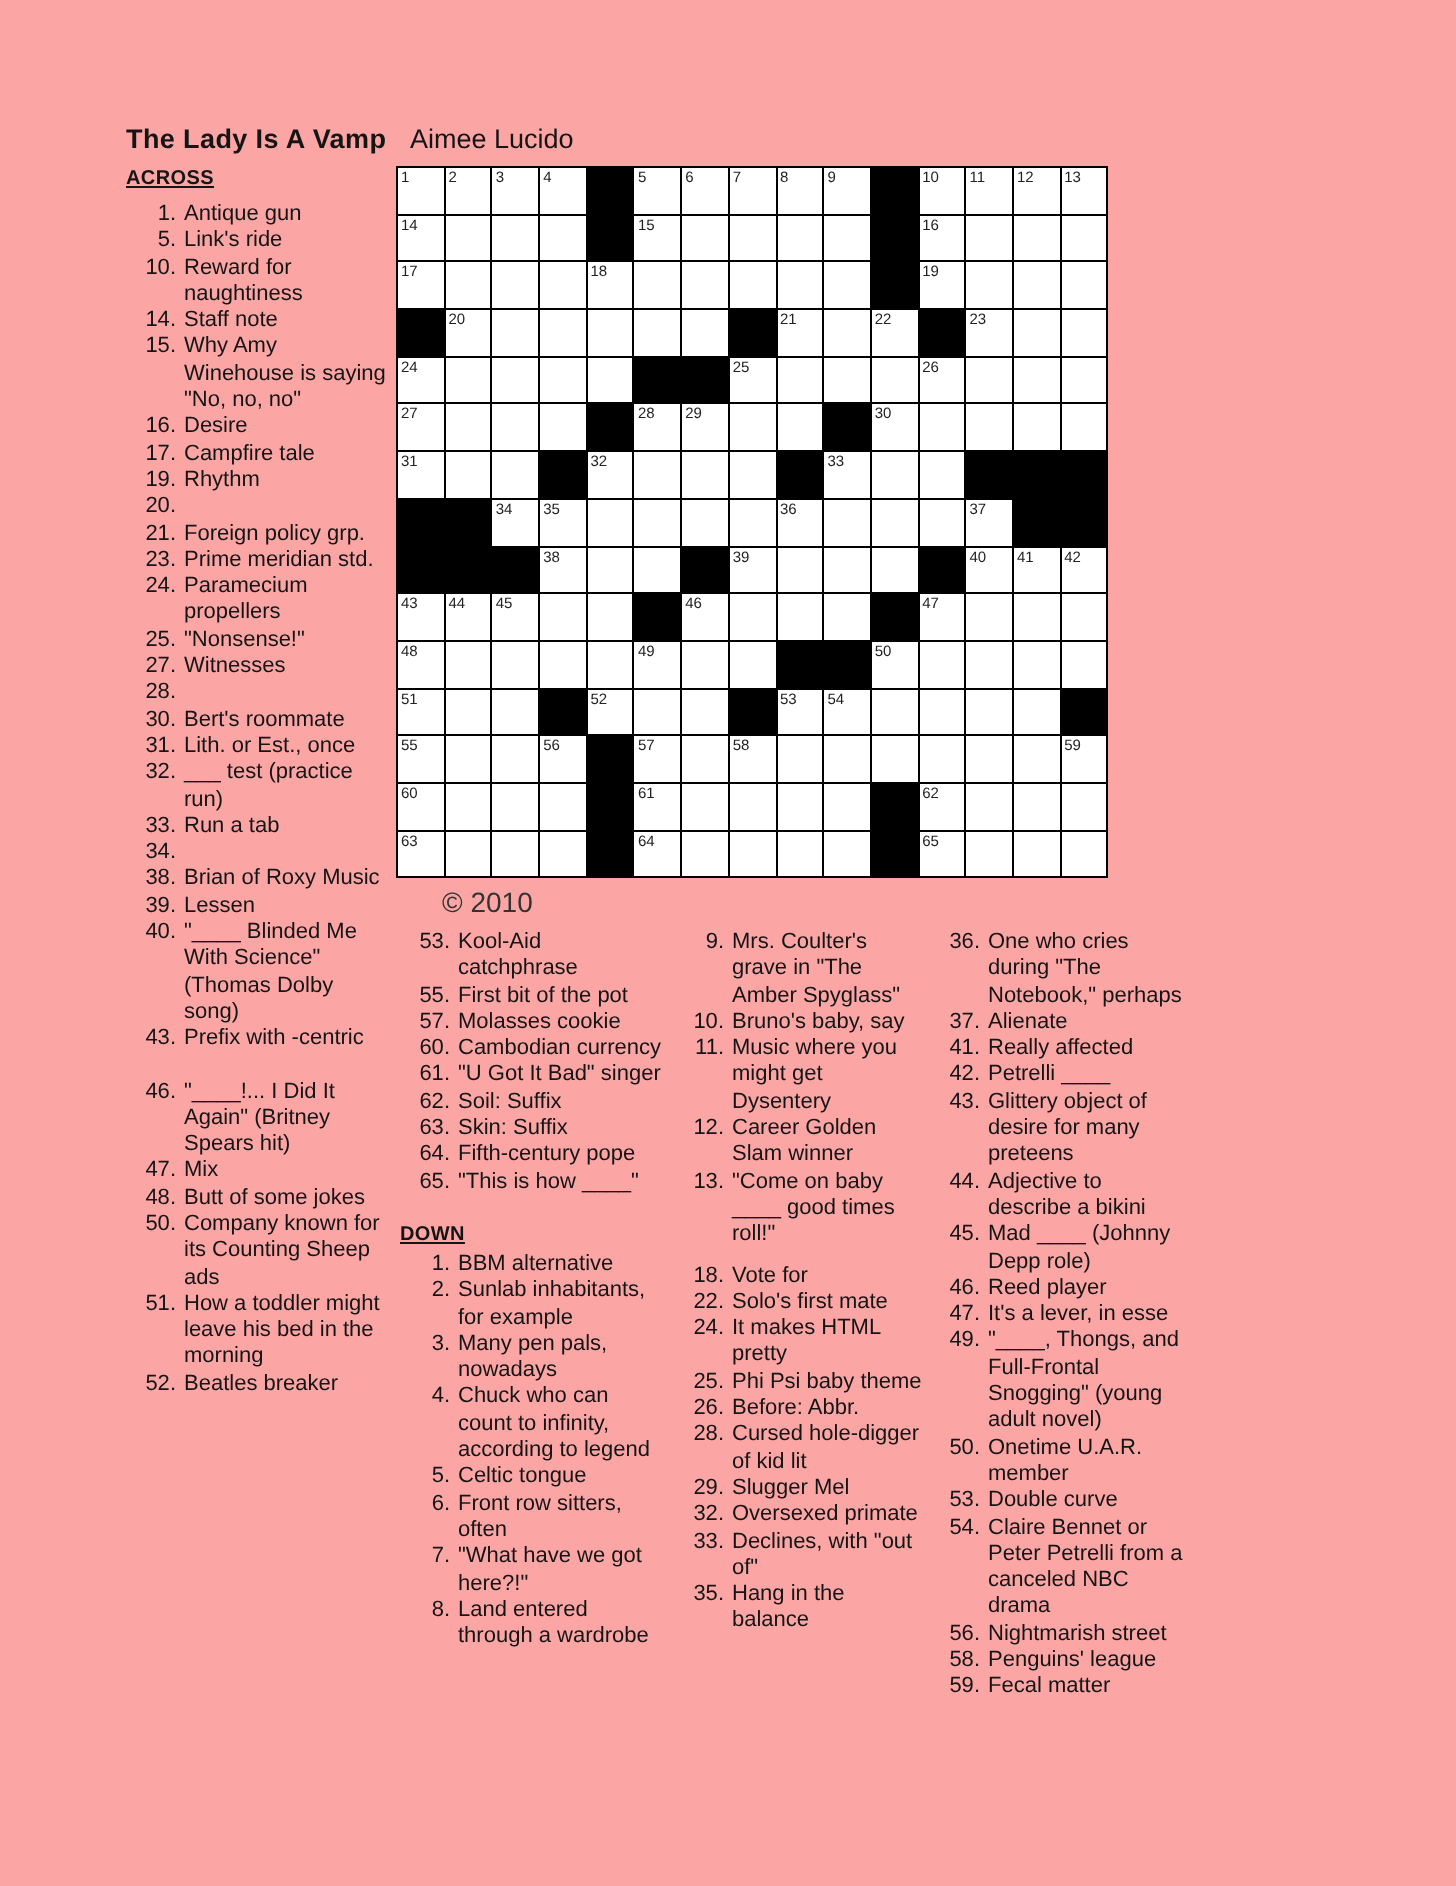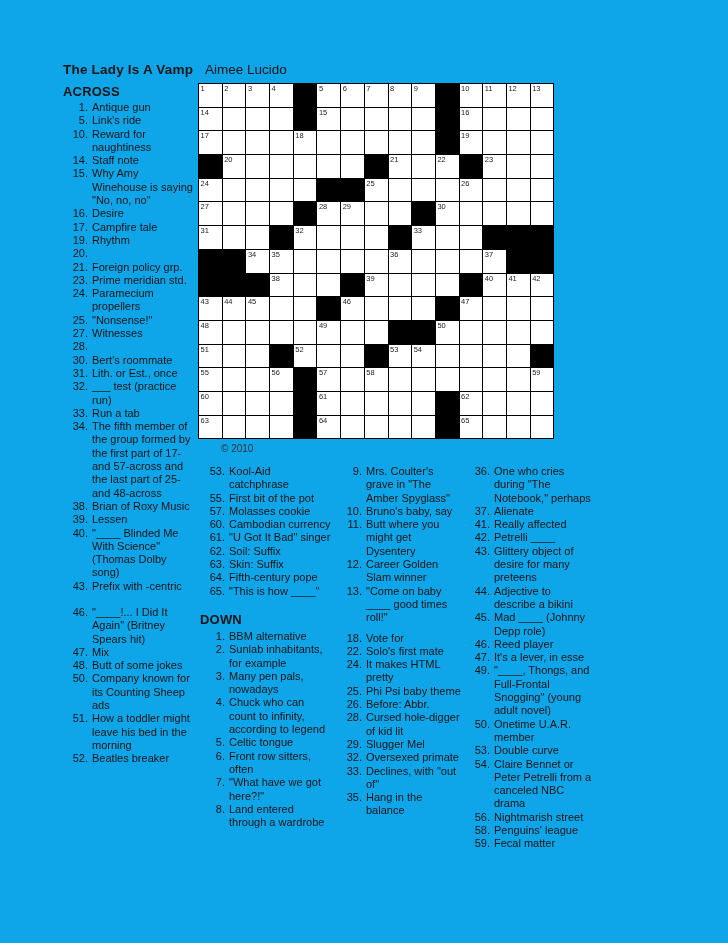--- a/index.html
+++ b/index.html
@@ -1,40 +1,40 @@
 <!DOCTYPE html>
 <html><head>
 <meta charset="utf-8">
 <style>
   html,body{margin:0;padding:0;background:#fff;}
   body{width:728px;height:943px;position:relative;font-family:"Liberation Sans",sans-serif;color:#151515;}
-  .page{position:absolute;inset:0;background:#0ea5e9;overflow:hidden;}
+  .page{position:absolute;inset:0;background:#fca5a5;overflow:hidden;}
   .title{position:absolute;left:63px;top:62px;font-size:13.5px;font-weight:bold;letter-spacing:.2px;}
   .author{position:absolute;left:205px;top:62px;font-size:13.5px;text-align:center;}
-  .section-header{font-weight:bold;font-size:13px;letter-spacing:.2px;}
+  .section-header{font-weight:bold;font-size:10px;letter-spacing:.2px;text-decoration:underline;}
   .across-header{position:absolute;left:63px;top:84px;}
   .col{position:absolute;}
   .col1{left:63px;top:101px;width:133px;}
   .col2{left:200px;top:465px;width:133px;}
   .col3{left:337px;top:465px;width:125px;}
   .col4{left:465px;top:465px;width:130px;}
   .clue{display:flex;font-size:11px;line-height:13.3px;margin:0;}
   .cnum{width:25px;min-width:25px;text-align:right;padding-right:4px;white-space:nowrap;}
   .cnum::after{content:".";}
   .ctext{flex:1;}
   .clue.gap{margin-top:13px;}
   .clue.gap-sm{margin-top:7px;}
   .down-header{margin-top:14px;margin-bottom:3px;}
   #grid{position:absolute;left:198px;top:83px;display:grid;
         grid-template-columns:repeat(15,22.7px);grid-auto-rows:22.7px;
         gap:1px;background:#000;border:1.5px solid #000;}
   .cell{background:#fff;position:relative;}
   .cell.black{background:#000;}
   .cellnum{position:absolute;top:0;left:1.5px;font-size:7.5px;line-height:9px;color:#222;}
-  .copyright{position:absolute;left:199px;top:443px;font-size:10px;color:#333;padding-left:22px;}
+  .copyright{position:absolute;left:199px;top:443px;font-size:14px;color:#333;padding-left:22px;}
 </style>
 </head>
 <body>
 
 <div class="page">
   <div class="title">The Lady Is A Vamp</div>
   <div class="author">Aimee Lucido</div>
 
   <div class="section-header across-header">ACROSS</div>
 
@@ -108,21 +108,20 @@
       <div class="clue">
         <span class="cnum">32</span>
         <span class="ctext">___ test (practice run)</span>
       </div>
       <div class="clue">
         <span class="cnum">33</span>
         <span class="ctext">Run a tab</span>
       </div>
       <div class="clue">
         <span class="cnum">34</span>
-        <span class="ctext">The fifth member of the group formed by the first part of 17- and 57-across and the last part of 25- and 48-across</span>
       </div>
       <div class="clue">
         <span class="cnum">38</span>
         <span class="ctext">Brian of Roxy Music</span>
       </div>
       <div class="clue">
         <span class="cnum">39</span>
         <span class="ctext">Lessen</span>
       </div>
       <div class="clue">
@@ -598,21 +597,21 @@
       <div class="clue">
         <span class="cnum">9</span>
         <span class="ctext">Mrs. Coulter's grave in "The Amber Spyglass"</span>
       </div>
       <div class="clue">
         <span class="cnum">10</span>
         <span class="ctext">Bruno's baby, say</span>
       </div>
       <div class="clue">
         <span class="cnum">11</span>
-        <span class="ctext">Butt where you might get Dysentery</span>
+        <span class="ctext">Music where you might get Dysentery</span>
       </div>
       <div class="clue">
         <span class="cnum">12</span>
         <span class="ctext">Career Golden Slam winner</span>
       </div>
       <div class="clue">
         <span class="cnum">13</span>
         <span class="ctext">"Come on baby ____ good times roll!"</span>
       </div>
       <div class="clue gap-sm">

